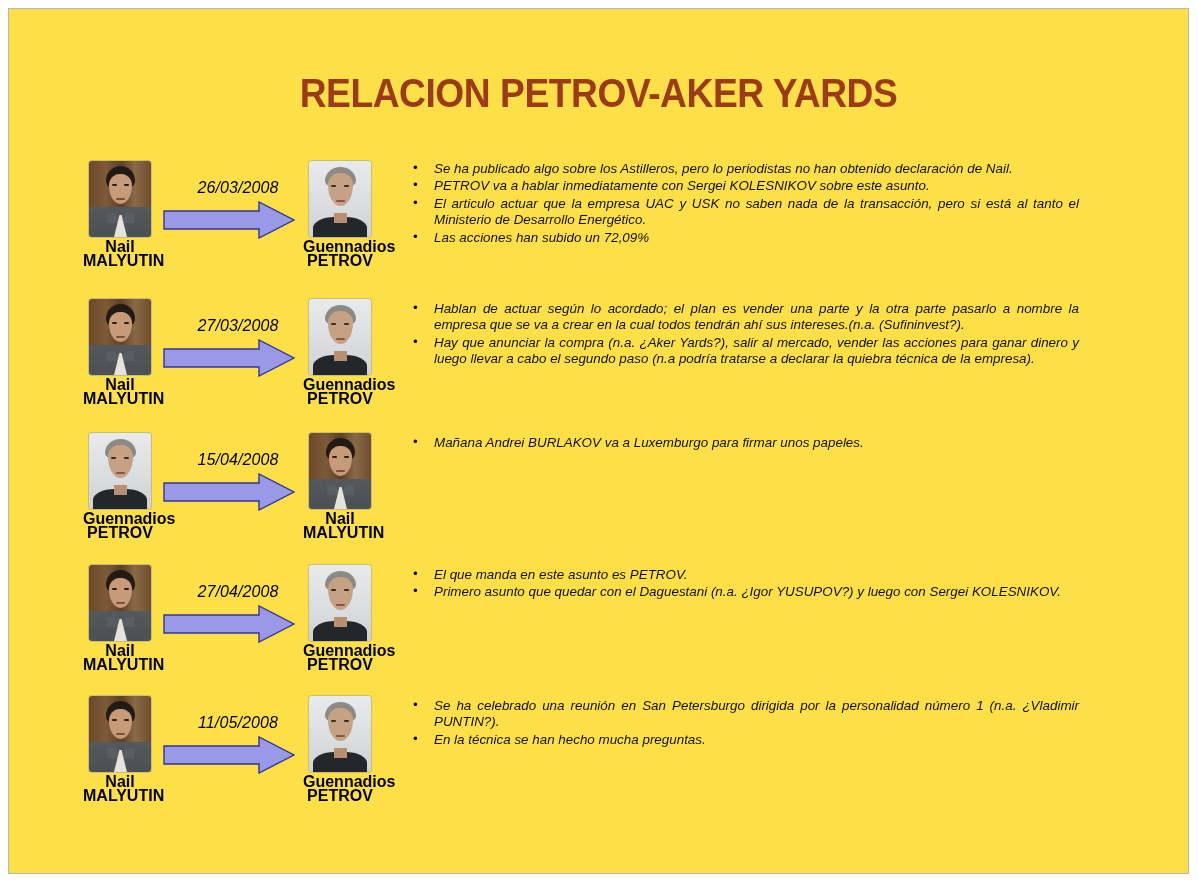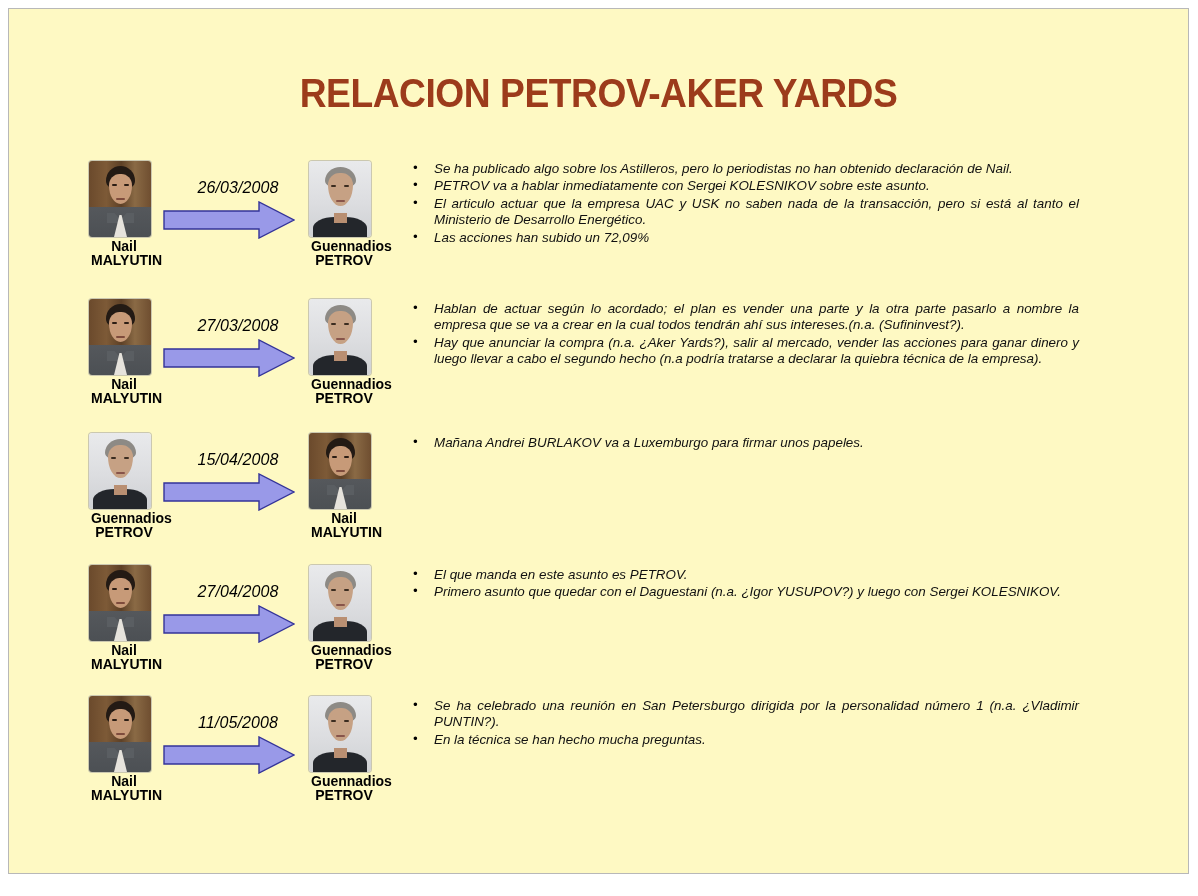--- a/index.html
+++ b/index.html
@@ -13,21 +13,21 @@
     font-family: "Liberation Sans", sans-serif;
     overflow: hidden;
   }
   .slide-frame {
     position: absolute;
     left: 8px;
     top: 8px;
     width: 1181px;
     height: 866px;
     border: 1px solid #b8b8b8;
-    background: #fef9c3;
+    background: #fde047;
     box-sizing: border-box;
   }
   .slide-title {
     position: absolute;
     left: 0;
     top: 62px;
     width: 100%;
     text-align: center;
     font-family: "Liberation Sans", sans-serif;
     font-size: 40px;
@@ -170,26 +170,25 @@
   }
   .photo.petrov .neck {
     position: absolute;
     left: 25px; bottom: 14px;
     width: 13px; height: 10px;
     background: #b98f72;
   }
 
   .pname {
     margin-top: 3px;
-    font-size: 14px;
+    font-size: 16px;
     font-weight: bold;
     line-height: 13.5px;
     color: #000000;
     white-space: nowrap;
-    margin-left: 8px;
   }
 
   
   .arrow-wrap {
     position: absolute;
     left: 92px;
     top: 18px;
     width: 150px;
     height: 70px;
   }
@@ -324,21 +323,21 @@
               <div class="mouth"></div>
             </div>
             <div class="pname">
               <div>Guennadios</div>
               <div>PETROV</div>
             </div>
           </div>
         </div>
         <div class="bullets" style="top: 2px;">
           <div class="bullet">Hablan de actuar según lo acordado; el plan es vender una parte y la otra parte pasarlo a nombre la empresa que se va a crear en la cual todos tendrán ahí sus intereses.(n.a. (Sufininvest?).</div>
-          <div class="bullet">Hay que anunciar la compra (n.a. ¿Aker Yards?), salir al mercado, vender las acciones para ganar dinero y luego llevar a cabo el segundo hecho (n.a podría tratarse a declarar la quiebra técnica de la empresa).</div>
+          <div class="bullet">Hay que anunciar la compra (n.a. ¿Aker Yards?), salir al mercado, vender las acciones para ganar dinero y luego llevar a cabo el segundo paso (n.a podría tratarse a declarar la quiebra técnica de la empresa).</div>
         </div>
       </div>
       <div class="row" style="position: absolute; top: 272px; left: 0px; height: 130px;">
         <div class="flowgroup">
           <div class="person left">
             <div class="photo petrov">
               <div class="shirt"></div>
               <div class="neck"></div>
               <div class="hair"></div>
               <div class="face"></div>

